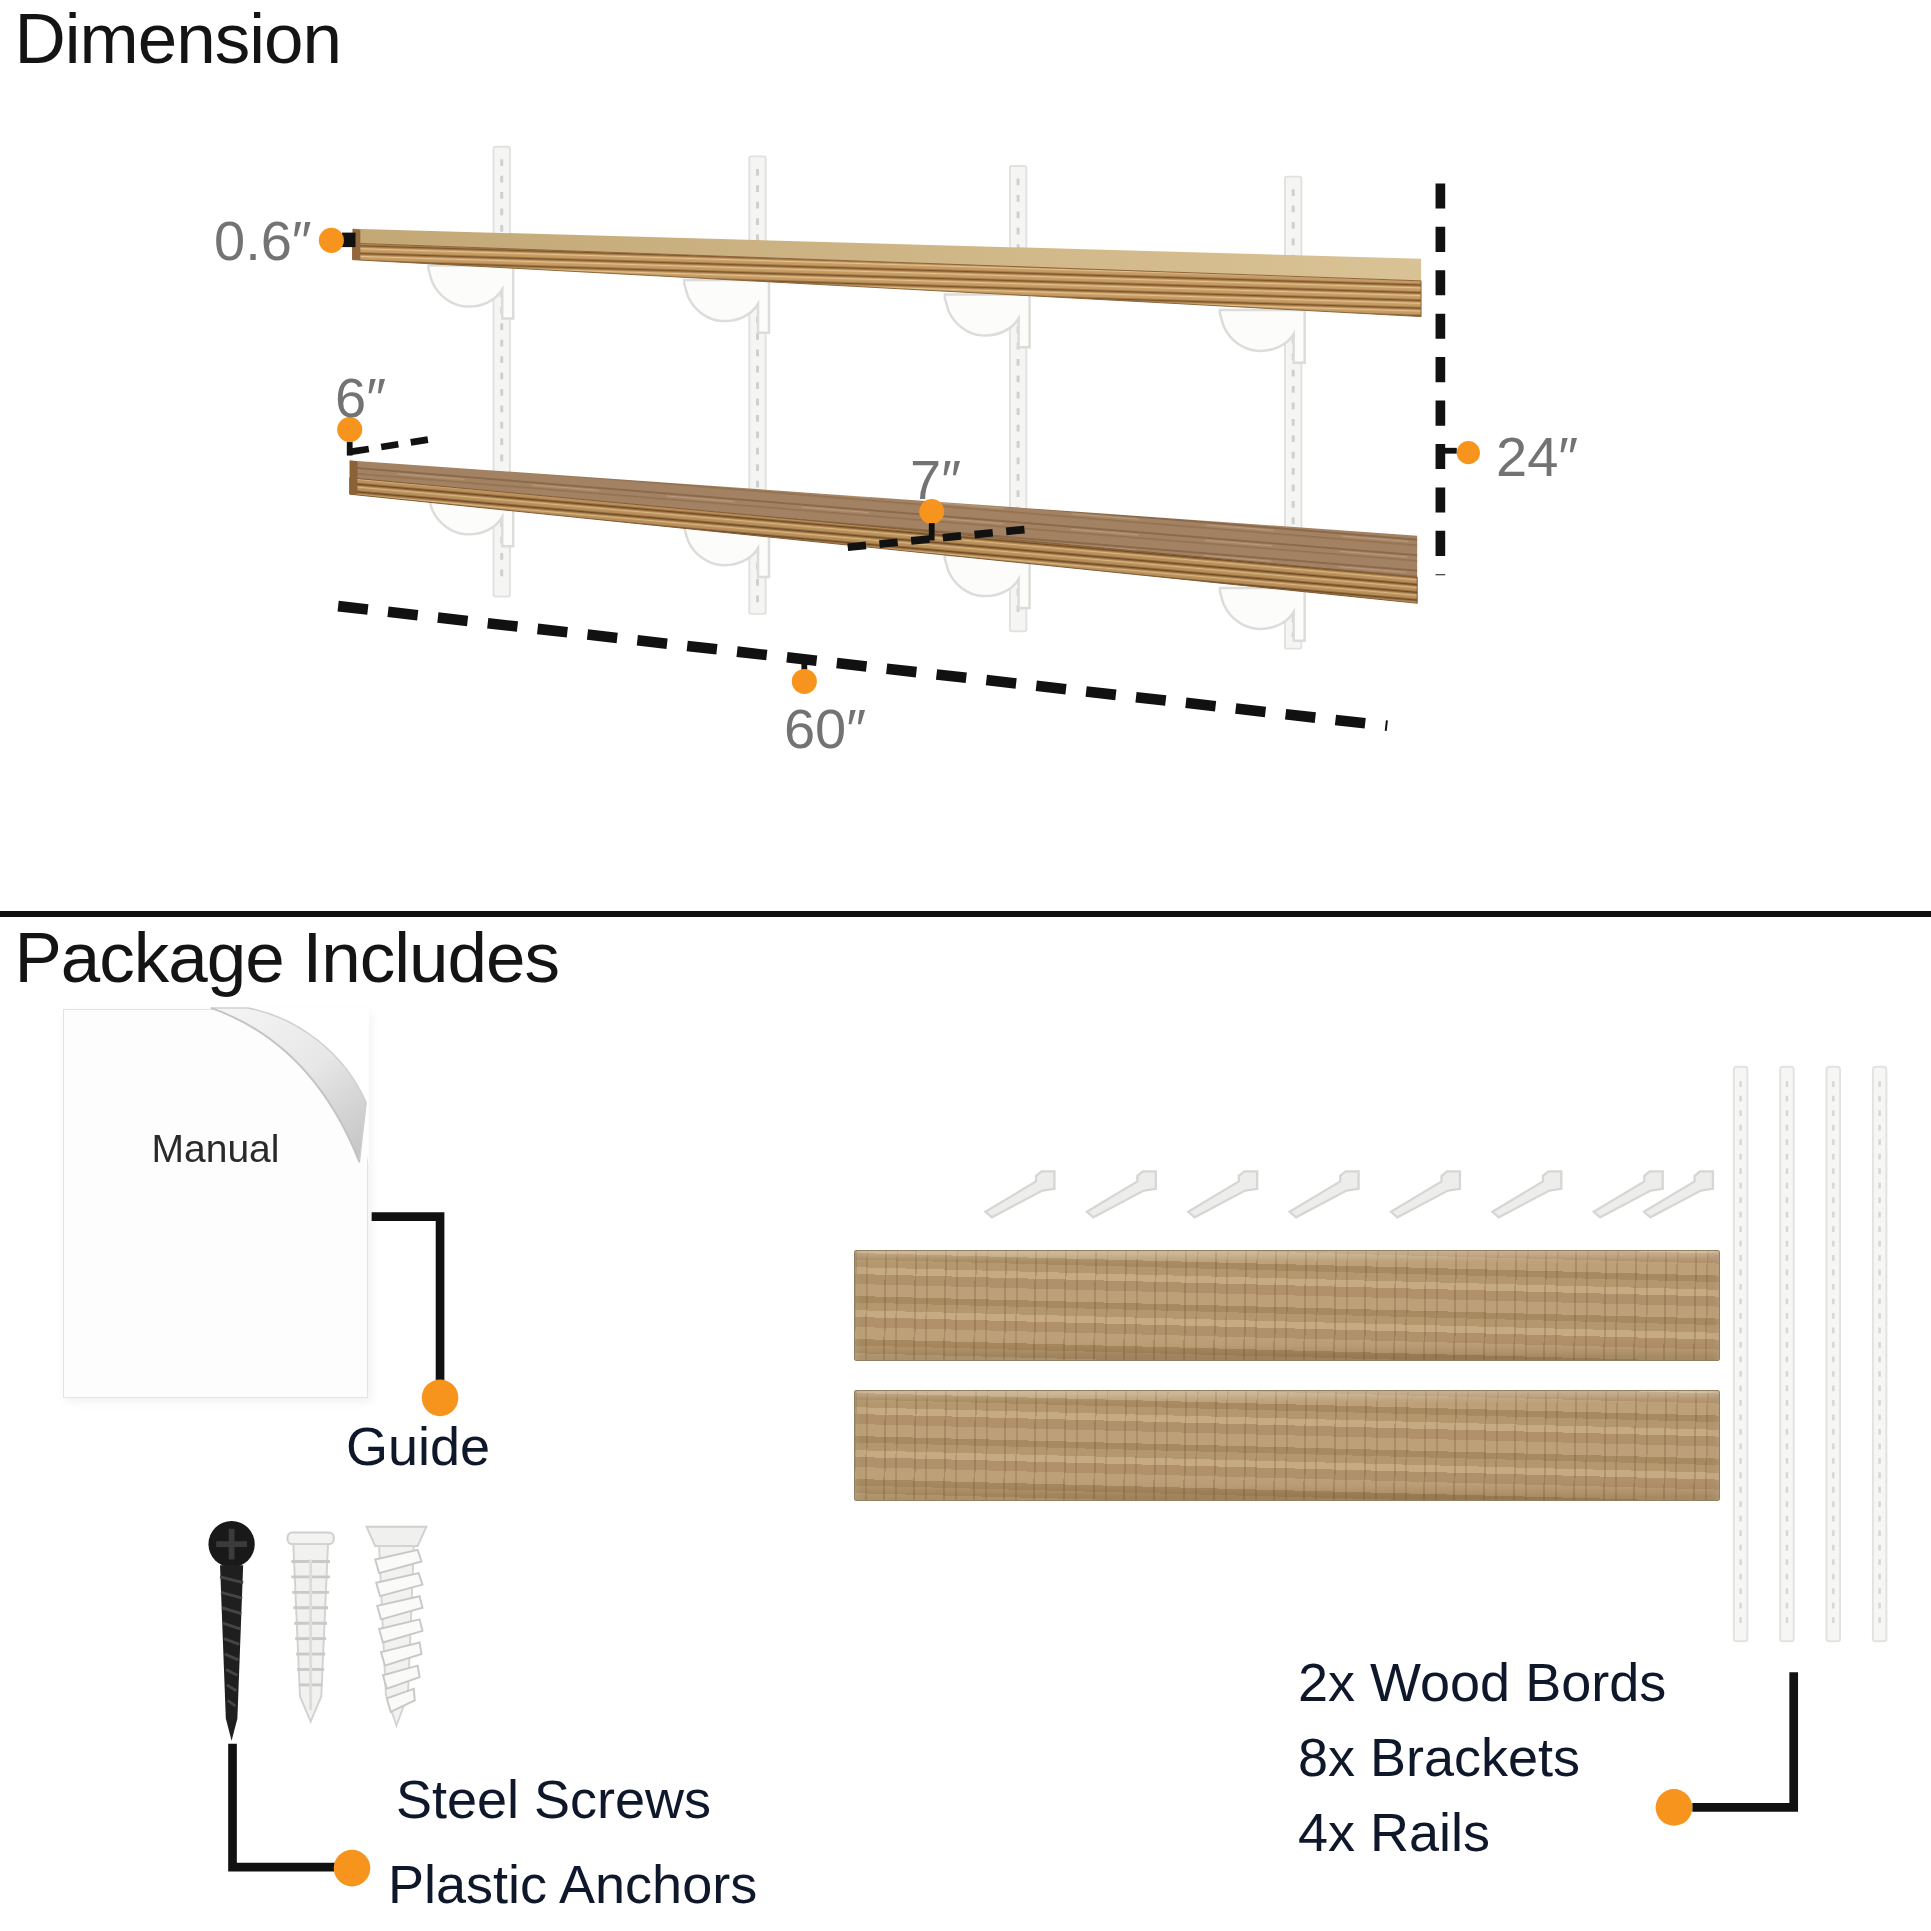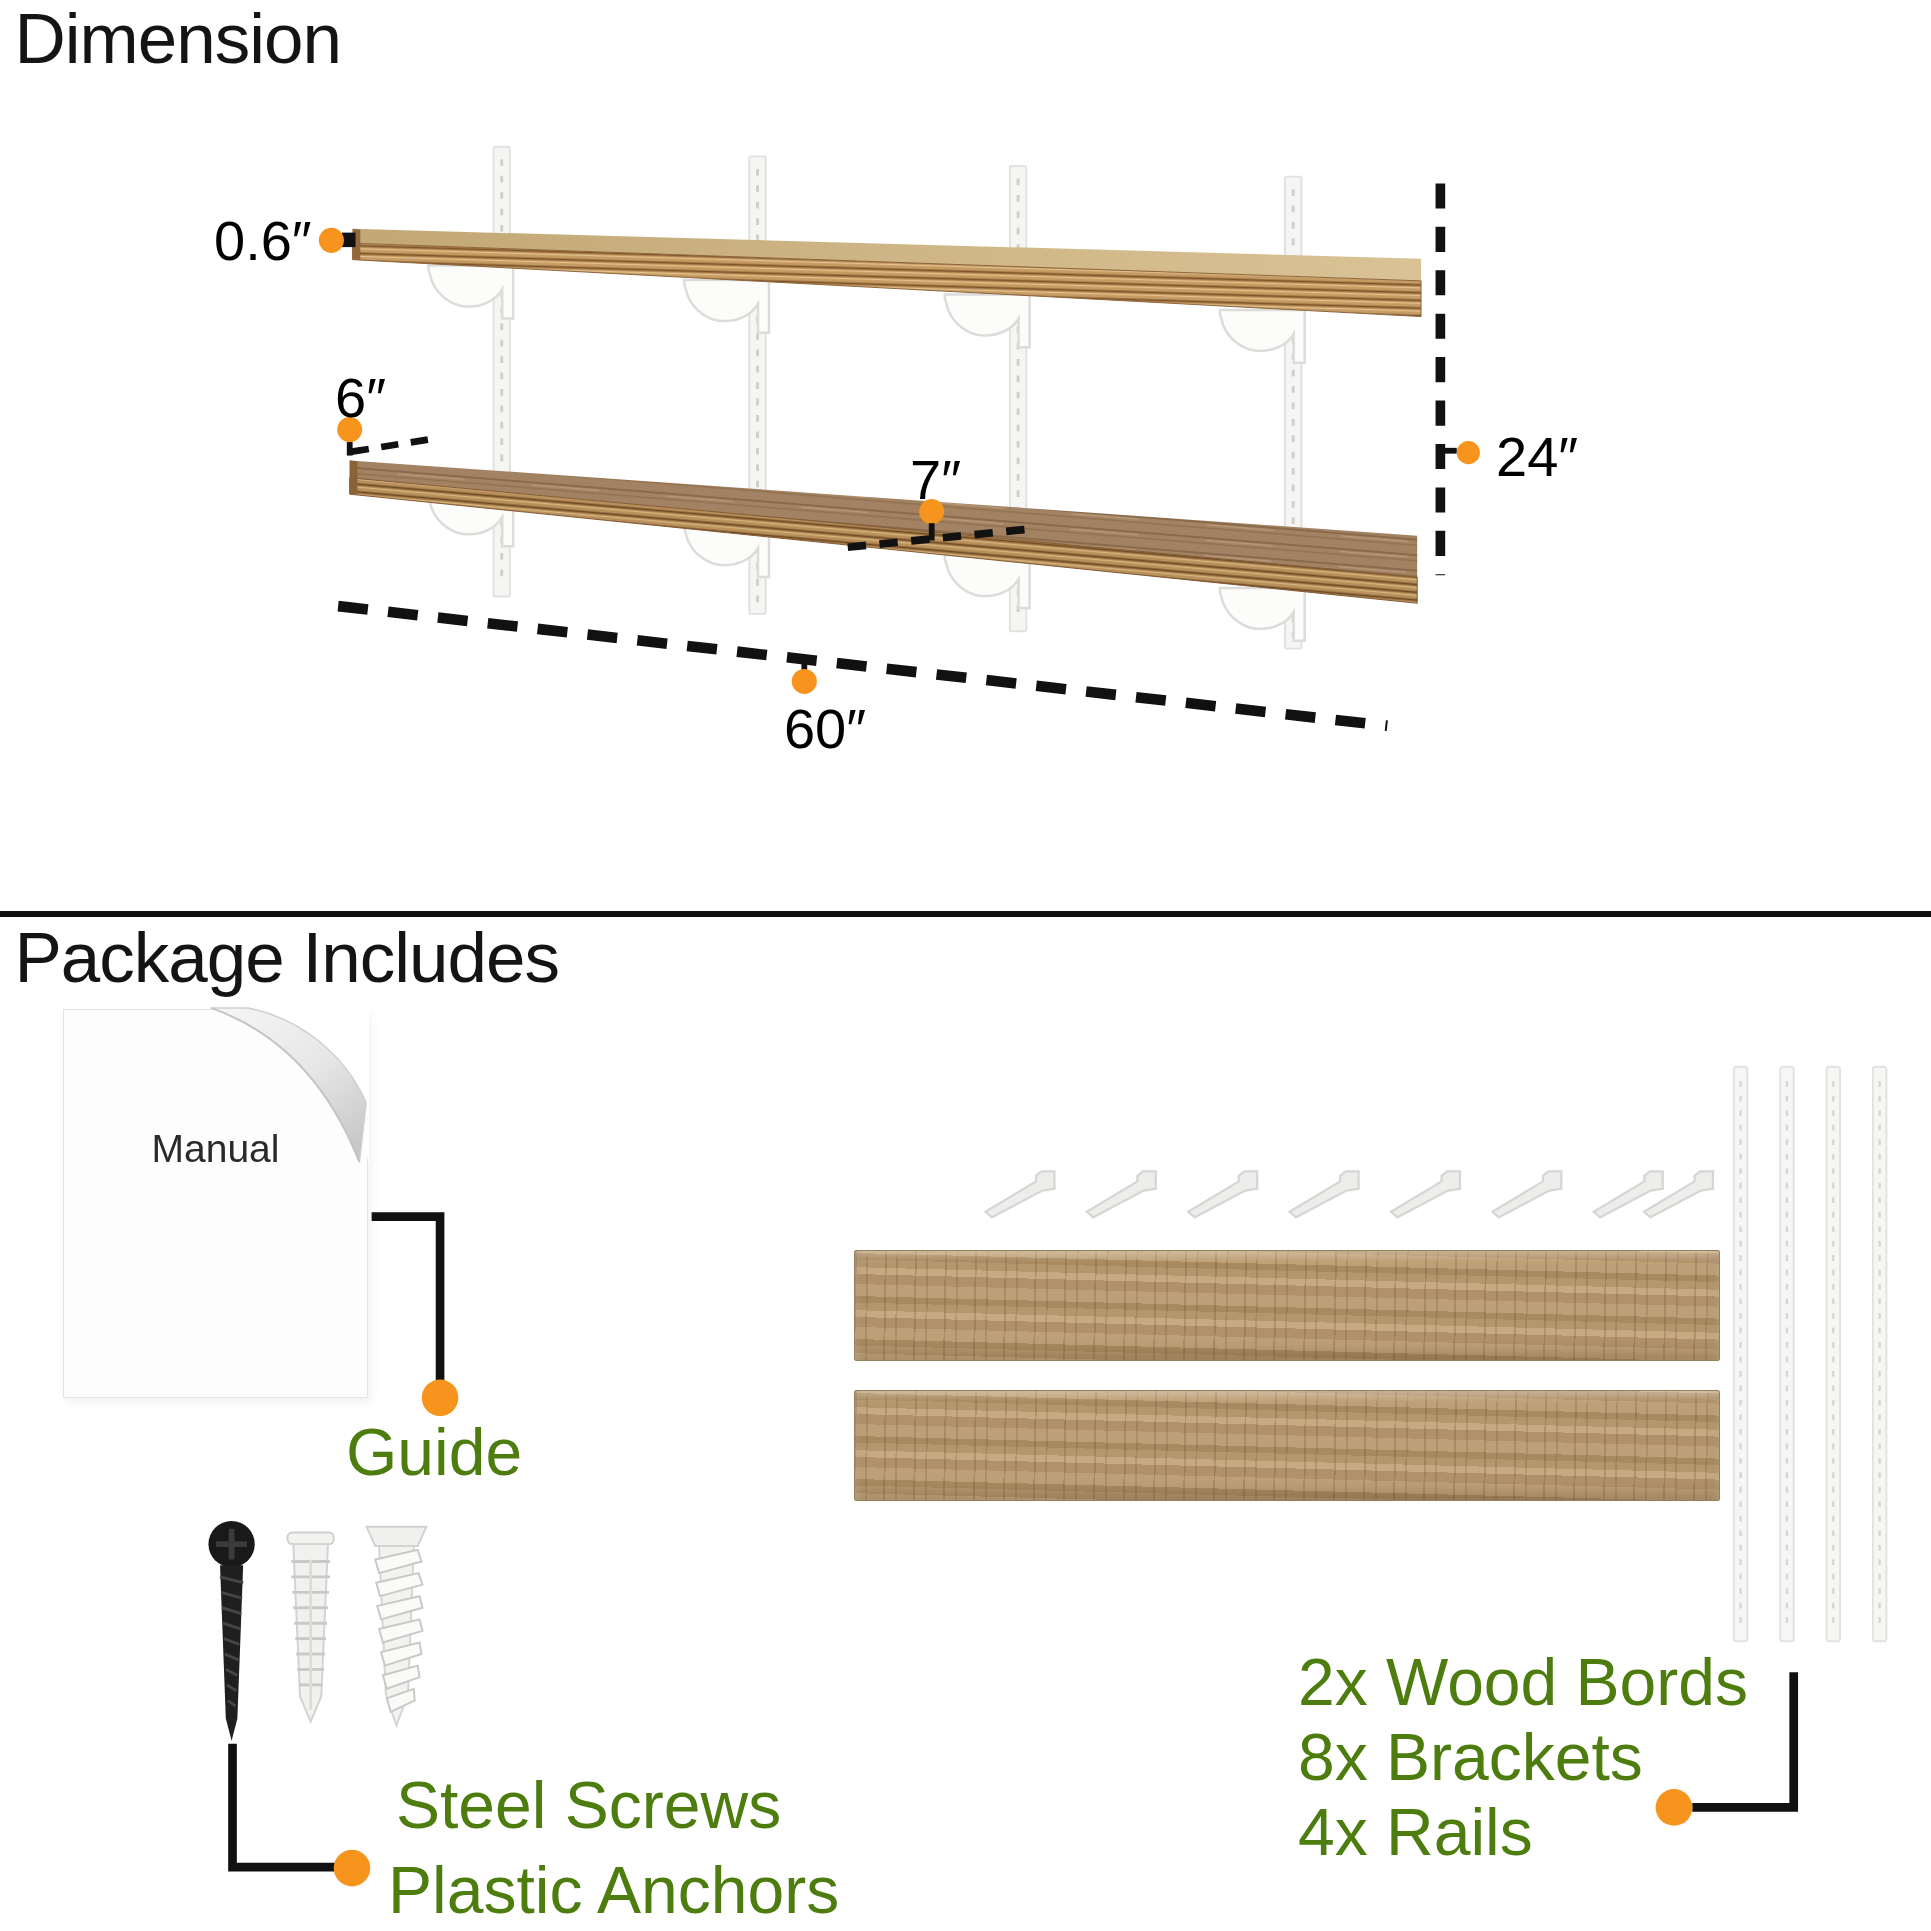--- a/index.html
+++ b/index.html
@@ -1,21 +1,21 @@
 <!DOCTYPE html>
 <html><head>
 <meta charset="utf-8">
 <style>
   html,body{margin:0;padding:0;background:#fff;}
   .canvas{position:relative;width:1931px;height:1931px;background:#ffffff;overflow:hidden;
           font-family:"Liberation Sans",sans-serif;color:#151515;}
   .abs{position:absolute;}
   .sec-title{font-size:71px;line-height:1.05;letter-spacing:-1px;color:#141414;}
-  .dim-label{font-size:56px;line-height:1;color:#000000;white-space:nowrap;}
-  .pkg-label{font-size:66px;line-height:1;color:#4d7c0f;white-space:nowrap;}
+  .dim-label{font-size:56px;line-height:1;color:#737373;white-space:nowrap;}
+  .pkg-label{font-size:54px;line-height:1;color:#0f172a;white-space:nowrap;}
   .divider{left:0;top:911px;width:1931px;height:5.8px;background:#101010;}
   
   .manual{left:63px;top:1009px;width:305px;height:389px;background:#fdfdfd;
           box-shadow:0 0 0 1px #e3e3e1 inset, 2.9px 3.9px 9.7px rgba(0,0,0,0.06);}
   .manual-text{position:absolute;left:0;top:114px;width:100%;text-align:center;
                font-size:39px;line-height:52px;color:#2a2a2a;}
   
   .board{left:854px;width:864px;height:109px;border-radius:1.9px;border:1px solid #93805f;
     background:
       repeating-linear-gradient(91deg, rgba(96,66,34,0.22) 0 1.9px, rgba(0,0,0,0) 1.9px 11.6px,

